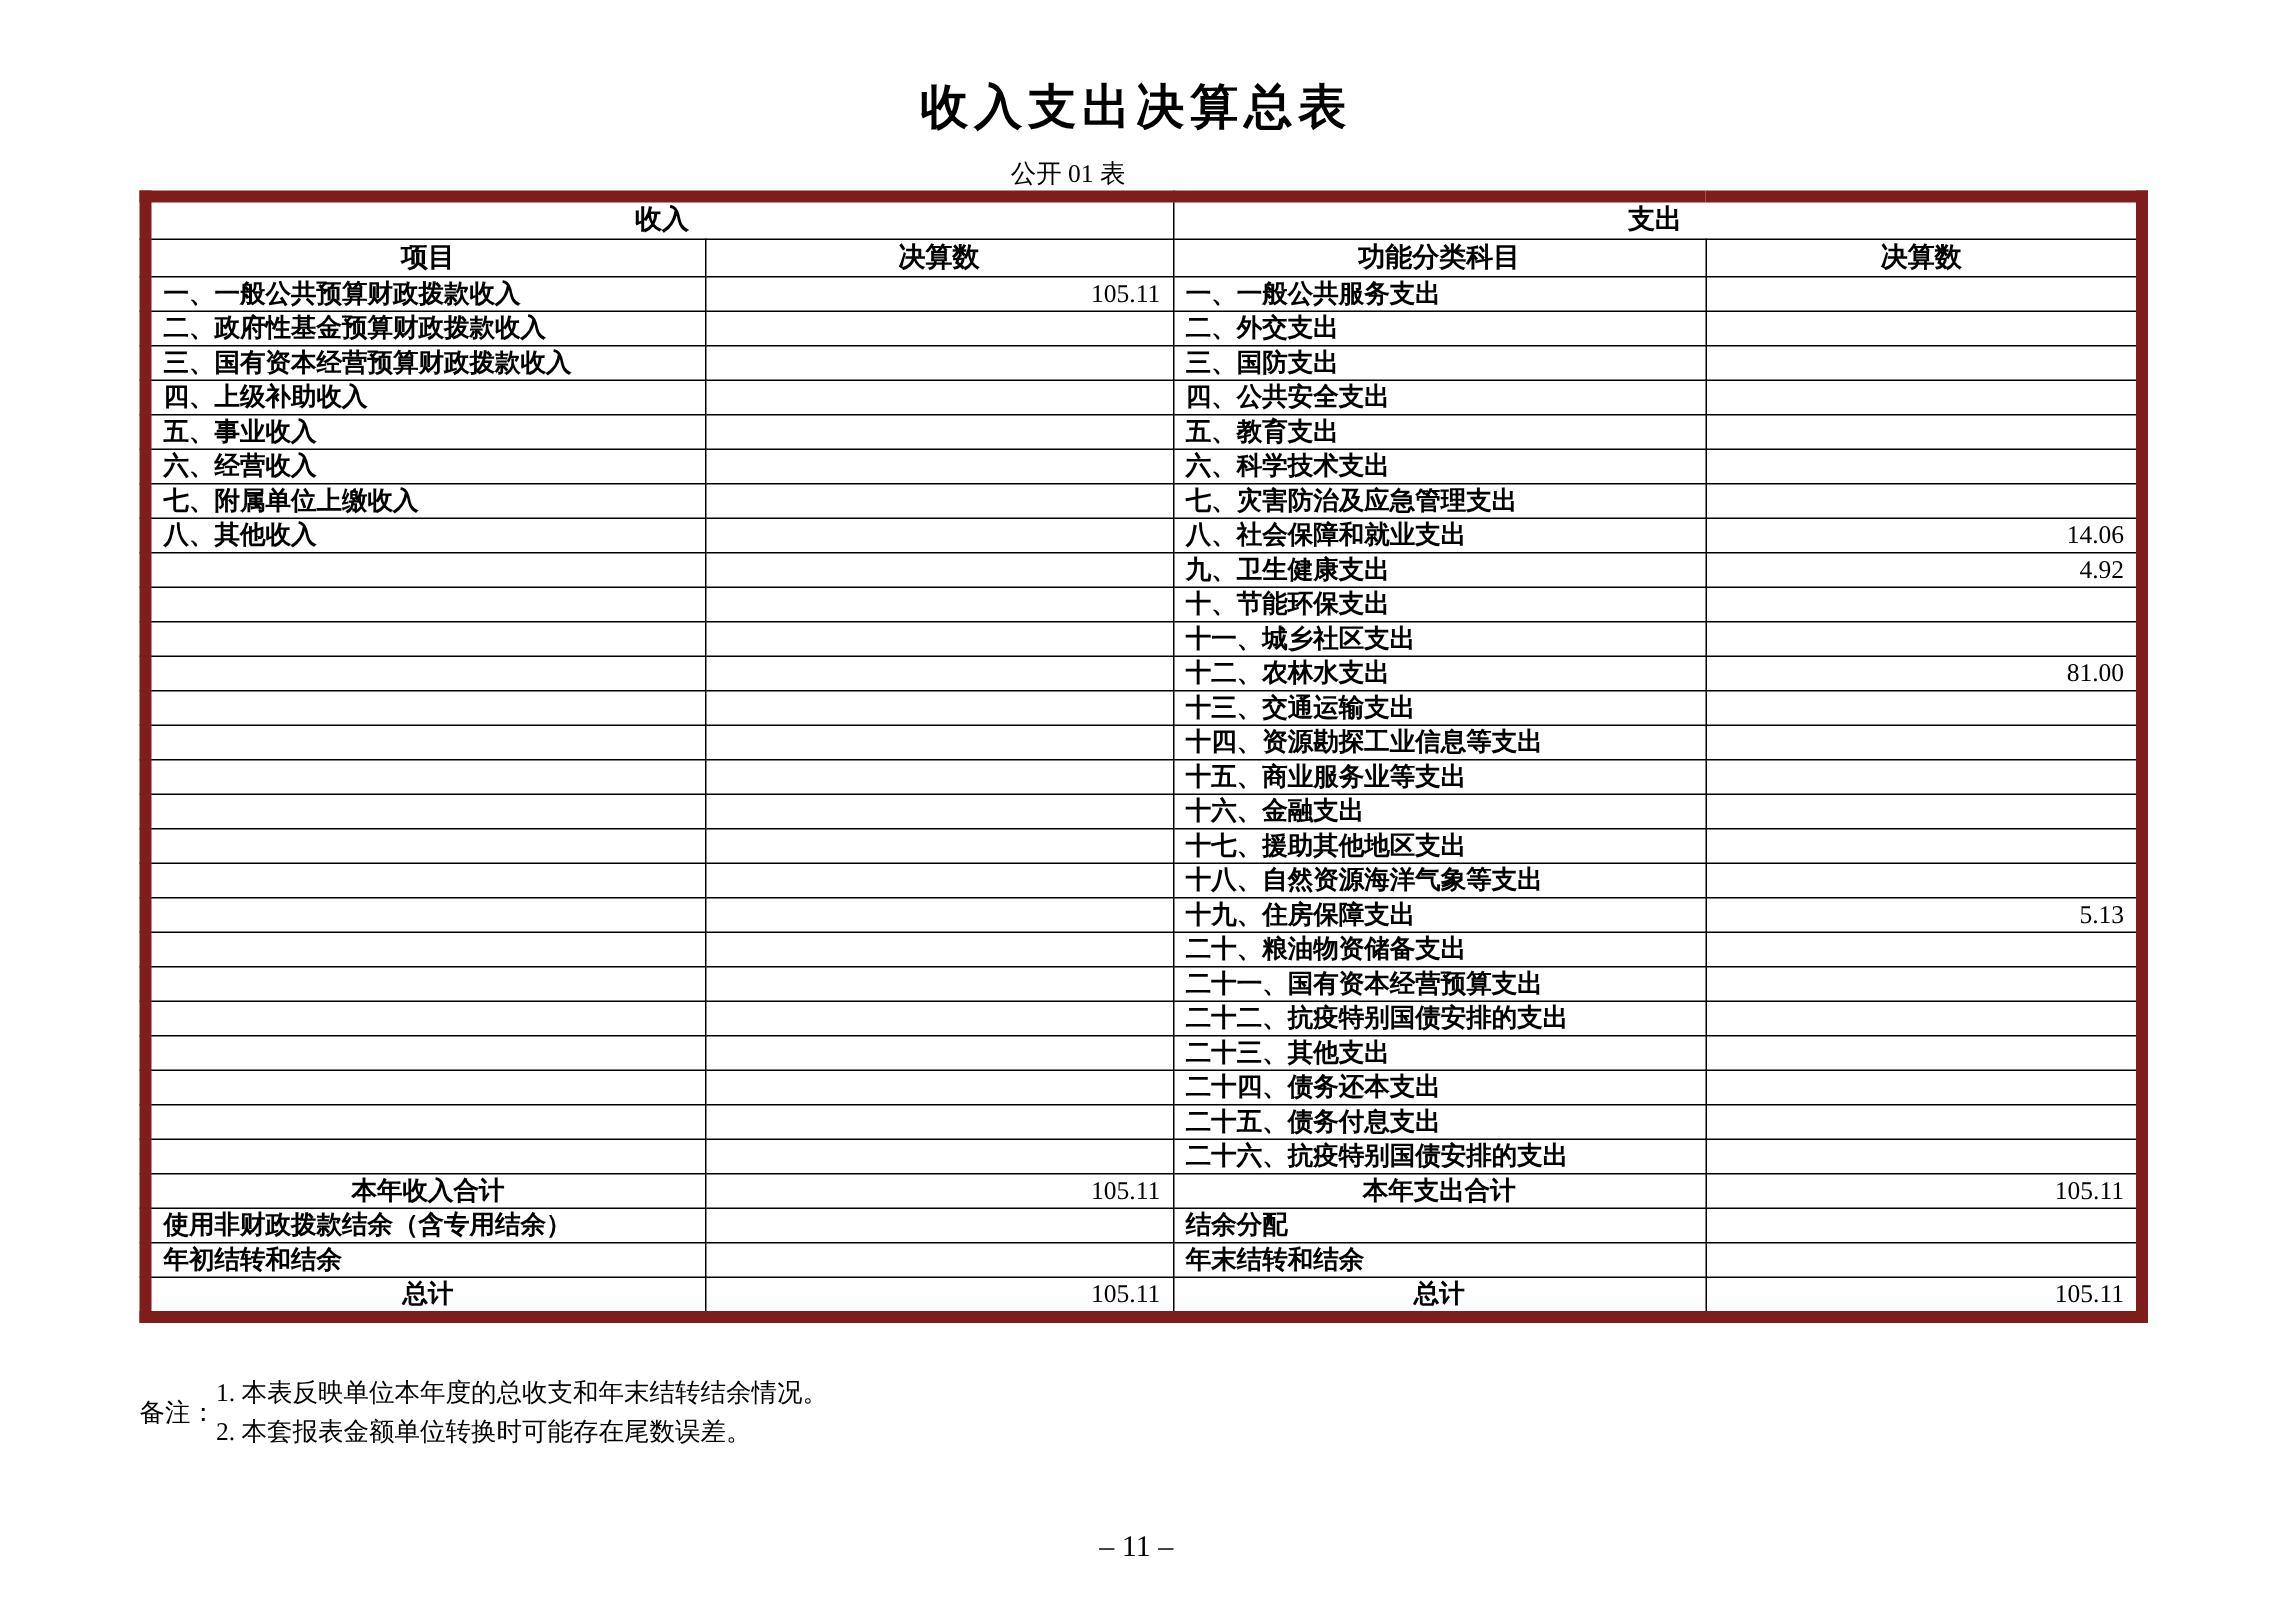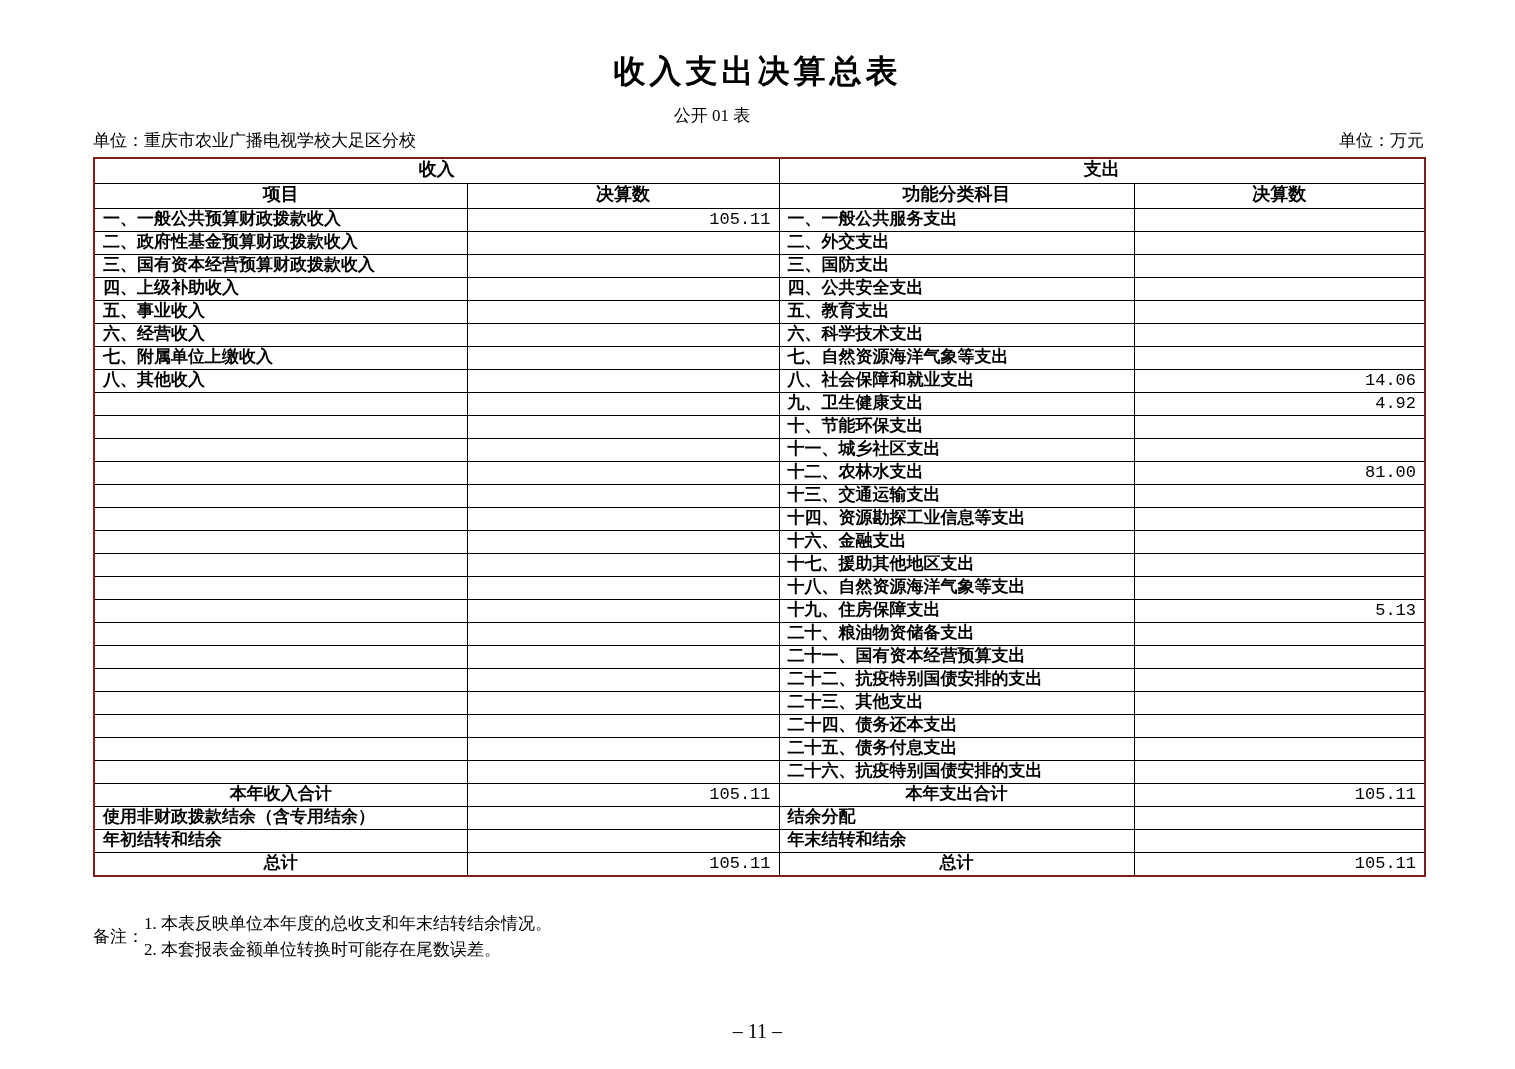--- a/index.html
+++ b/index.html
@@ -32,22 +32,21 @@
     display: flex;
     justify-content: space-between;
     margin: 2px 91px 5px 93px;
     font-size: 17px;
   }
   table.summary {
     border-collapse: collapse;
     table-layout: fixed;
     margin-left: 93px;
     width: 1331px;
-    border: 2px solid #7f1d1d;
-    font-family: Liberation Mono, monospace;
+    border: 8px solid #7f1d1d;
   }
   table.summary th,
   table.summary td {
     border: 1px solid #000;
     height: 22px;
     padding: 0 8px;
     font-size: 17px;
     line-height: 1.1;
     white-space: nowrap;
     overflow: hidden;
@@ -87,24 +86,20 @@
 </style>
 </head>
 <body>
 
 <div class="page">
 
   <div class="title">收入支出决算总表</div>
 
   <div class="code-line">公开 01 表</div>
 
-  <div class="unit-row">
-    <span>单位：重庆市农业广播电视学校大足区分校</span>
-    <span>单位：万元</span>
-  </div>
 
   <table class="summary">
     <colgroup>
       <col style="width:373px">
       <col style="width:312px">
       <col style="width:355px">
       <col style="width:291px">
     </colgroup>
     <thead>
       <tr>
@@ -151,21 +146,21 @@
         </tr>
         <tr>
           <td class="label">六、经营收入</td>
           <td class="value"></td>
           <td class="label">六、科学技术支出</td>
           <td class="value"></td>
         </tr>
         <tr>
           <td class="label">七、附属单位上缴收入</td>
           <td class="value"></td>
-          <td class="label">七、自然资源海洋气象等支出</td>
+          <td class="label">七、灾害防治及应急管理支出</td>
           <td class="value"></td>
         </tr>
         <tr>
           <td class="label">八、其他收入</td>
           <td class="value"></td>
           <td class="label">八、社会保障和就业支出</td>
           <td class="value">14.06</td>
         </tr>
         <tr>
           <td class="label"></td>
@@ -194,20 +189,26 @@
         <tr>
           <td class="label"></td>
           <td class="value"></td>
           <td class="label">十三、交通运输支出</td>
           <td class="value"></td>
         </tr>
         <tr>
           <td class="label"></td>
           <td class="value"></td>
           <td class="label">十四、资源勘探工业信息等支出</td>
+          <td class="value"></td>
+        </tr>
+        <tr>
+          <td class="label"></td>
+          <td class="value"></td>
+          <td class="label">十五、商业服务业等支出</td>
           <td class="value"></td>
         </tr>
         <tr>
           <td class="label"></td>
           <td class="value"></td>
           <td class="label">十六、金融支出</td>
           <td class="value"></td>
         </tr>
         <tr>
           <td class="label"></td>

